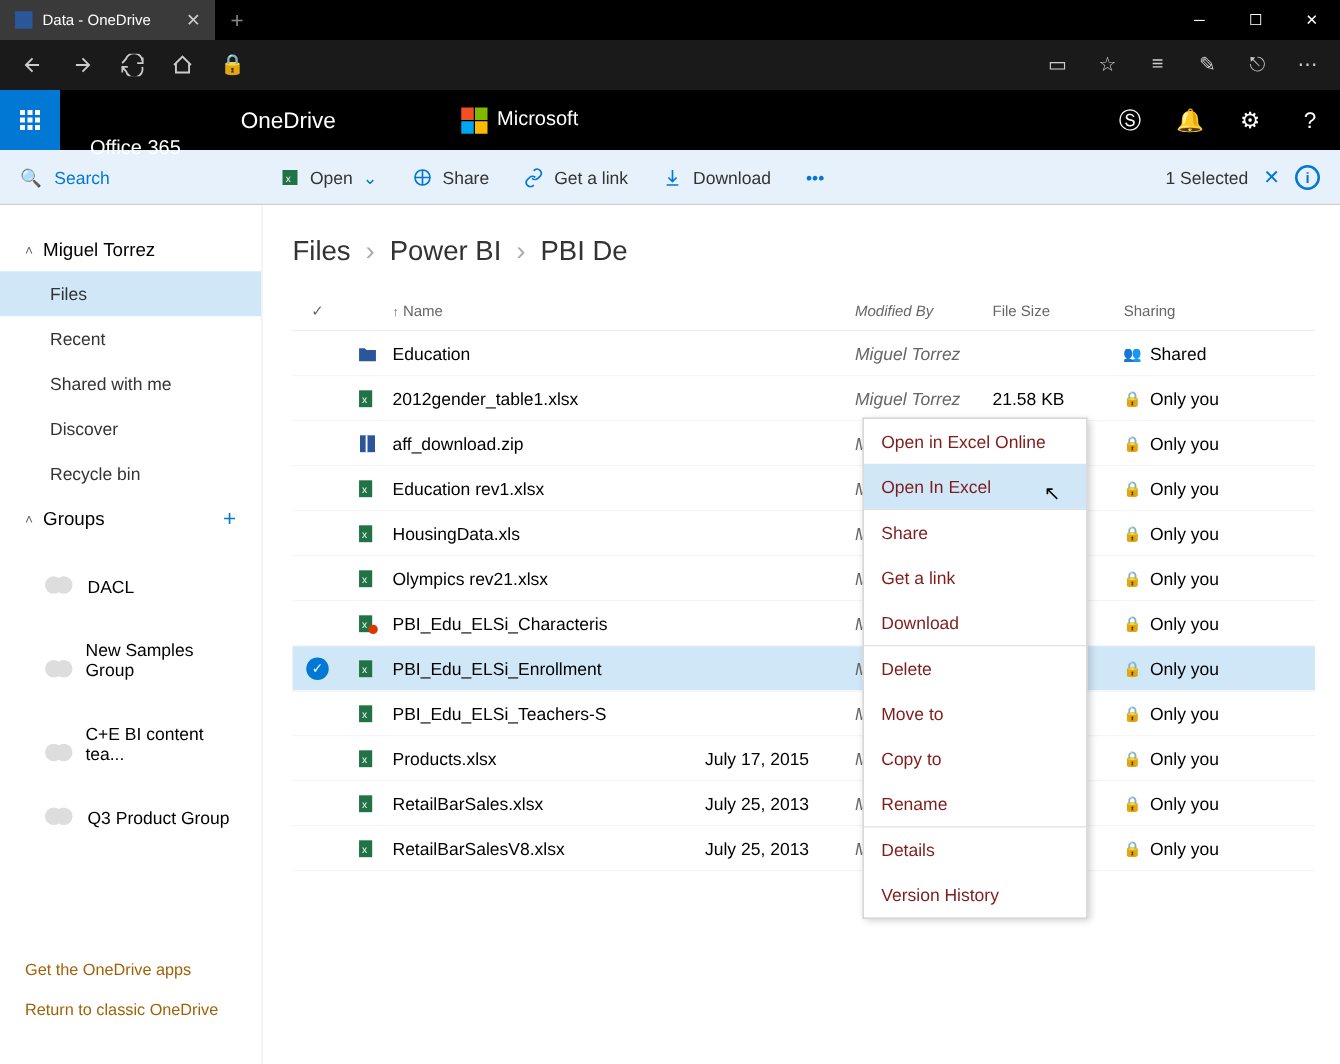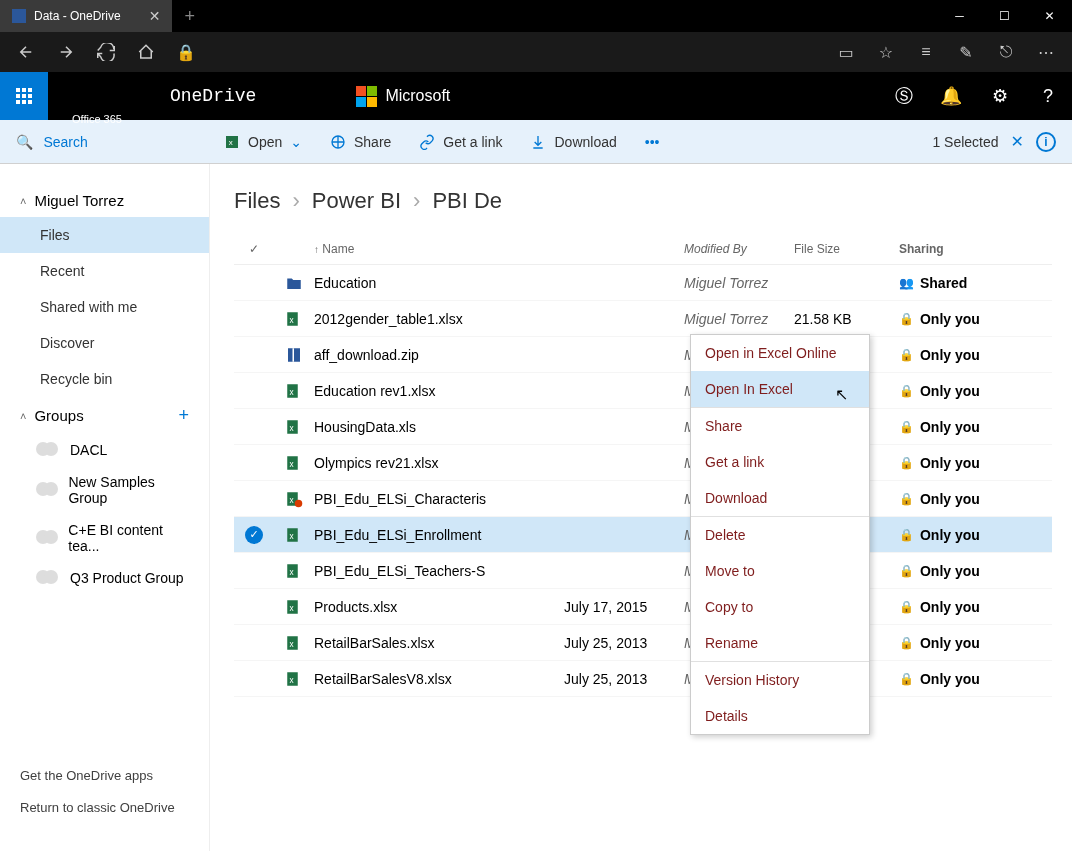--- a/index.html
+++ b/index.html
@@ -19,22 +19,22 @@
 .browser-btn svg { width: 18px; height: 18px; }
 .address-area { flex: 1; display: flex; align-items: center; padding: 0 8px; }
 .lock-icon { color: #888; }
 .browser-right { display: flex; gap: 4px; }
 
 
 .app-header { height: 48px; background: #000; display: flex; align-items: center; color: #fff; }
 .app-waffle { width: 48px; height: 48px; background: #0078d4; display: flex; align-items: center; justify-content: center; }
 .waffle-grid { display: grid; grid-template-columns: repeat(3, 4px); grid-template-rows: repeat(3, 4px); gap: 2px; }
 .waffle-grid span { background: #fff; }
-.app-brand { padding: 0 24px; font-size: 11px; margin-top: 46px; }
-.app-name { padding: 0 24px; font-size: 18px; font-family: Liberation Mono, monospace; }
+.app-brand { padding: 0 24px; font-size: 16px; margin-top: 46px; }
+.app-name { padding: 0 24px; font-size: 18px; }
 .ms-logo { display: flex; align-items: center; gap: 8px; margin-left: 76px; font-size: 16px; }
 .ms-squares { display: grid; grid-template-columns: 10px 10px; grid-template-rows: 10px 10px; gap: 1px; }
 .sq-r { background: #f25022; } .sq-g { background: #7fba00; } .sq-b { background: #00a4ef; } .sq-y { background: #ffb900; }
 .header-icons { margin-left: auto; display: flex; }
 .header-icon { width: 48px; height: 48px; display: flex; align-items: center; justify-content: center; font-size: 18px; }
 
 
 .command-bar { height: 44px; background: #e6f1fb; border-bottom: 1px solid #d0d0d0; display: flex; align-items: center; }
 .search-box { width: 210px; height: 44px; display: flex; align-items: center; padding: 0 16px; gap: 10px; color: #0078d4; font-size: 14px; }
 .cmd-group { display: flex; align-items: center; height: 44px; }
@@ -45,44 +45,44 @@
 .info-btn { width: 20px; height: 20px; border: 2px solid #0078d4; border-radius: 50%; display: flex; align-items: center; justify-content: center; color: #0078d4; font-size: 12px; font-weight: bold; }
 
 
 .main { display: flex; height: calc(851px - 32px - 40px - 48px - 44px); }
 .sidebar { width: 210px; background: #fff; border-right: 1px solid #eee; padding-top: 20px; overflow: hidden; font-size: 14px; }
 .sb-section-hdr { display: flex; align-items: center; padding: 8px 20px; font-size: 15px; gap: 8px; cursor: pointer; }
 .sb-section-hdr .chev { font-size: 11px; color: #666; }
 .sb-item { padding: 10px 20px 10px 40px; color: #333; cursor: pointer; }
 .sb-item.active { background: #d0e7f8; }
 .sb-add { margin-left: auto; color: #0078d4; font-size: 18px; }
-.sb-group-item { display: flex; align-items: center; padding: 8px 20px 8px 36px; gap: 10px; cursor: pointer; }
+.sb-group-item { display: flex; align-items: flex-end; padding: 8px 20px 8px 36px; gap: 10px; cursor: pointer; margin-top: 19px; }
 .sb-avatar { width: 24px; height: 16px; position: relative; }
 .sb-avatar::before, .sb-avatar::after { content: ""; position: absolute; width: 14px; height: 14px; background: #ddd; border-radius: 50%; }
 .sb-avatar::before { left: 0; } .sb-avatar::after { left: 8px; }
 .sb-footer { position: absolute; bottom: 20px; left: 0; width: 210px; padding: 0 20px; }
-.sb-link { color: #404040; font-size: 13px; display: block; margin-bottom: 16px; margin-top: 17px; }
+.sb-link { color: #a16207; font-size: 13px; display: block; margin-bottom: 16px; margin-top: 17px; }
 
 .content { flex: 1; padding: 24px 20px 0 24px; position: relative; overflow: hidden; }
 .breadcrumbs { display: flex; align-items: center; gap: 12px; font-size: 22px; color: #666; margin-bottom: 20px; }
 .breadcrumbs .crumb { color: #333; cursor: pointer; }
 .breadcrumbs .sep { color: #aaa; }
 
 
 .file-table { width: 100%; }
 .ft-header { display: flex; padding: 8px 0; font-size: 12px; color: #666; border-bottom: 1px solid #eee; }
 .ft-row { display: flex; align-items: center; height: 36px; font-size: 14px; border-bottom: 1px solid #f5f5f5; }
 .ft-row.selected { background: #d0e7f8; }
 .col-check { width: 40px; display: flex; justify-content: center; }
 .col-icon { width: 40px; display: flex; justify-content: center; }
 .col-name { width: 250px; }
 .col-mod { width: 120px; }
 .col-modby { width: 110px; color: #666; font-style: italic; }
 .col-size { width: 105px; }
-.col-share { flex: 1; display: flex; align-items: center; gap: 6px; font-weight: bold; }
+.col-share { flex: 1; display: flex; align-items: center; gap: 6px; }
 .file-icon { width: 18px; height: 18px; display: inline-block; }
 .check-circle { width: 18px; height: 18px; background: #0078d4; border-radius: 50%; display: flex; align-items: center; justify-content: center; color: #fff; font-size: 11px; }
 .sort-arrow { font-size: 10px; }
 
 
 .context-menu { position: absolute; left: 480px; top: 170px; width: 180px; background: #fff; border: 1px solid #ccc; box-shadow: 2px 2px 6px rgba(0,0,0,.2); z-index: 100; }
 .ctx-item { padding: 10px 14px; font-size: 14px; color: #7f1d1d; cursor: pointer; }
 .ctx-item.highlighted { background: #d0e7f8; }
 .ctx-sep { height: 1px; background: #e0e0e0; }
 .cursor-ptr { position: absolute; left: 625px; top: 221px; z-index: 101; font-size: 16px; pointer-events: none; }
@@ -495,18 +495,18 @@
         <div class="ctx-sep"></div>
         <div class="ctx-item">Share</div>
         <div class="ctx-item">Get a link</div>
         <div class="ctx-item">Download</div>
         <div class="ctx-sep"></div>
         <div class="ctx-item">Delete</div>
         <div class="ctx-item">Move to</div>
         <div class="ctx-item">Copy to</div>
         <div class="ctx-item">Rename</div>
         <div class="ctx-sep"></div>
+        <div class="ctx-item">Details</div>
         <div class="ctx-item">Version History</div>
-        <div class="ctx-item">Details</div>
       </div>
     <div class="cursor-ptr">↖</div>
   </div>
 </div>
 
 </body></html>

